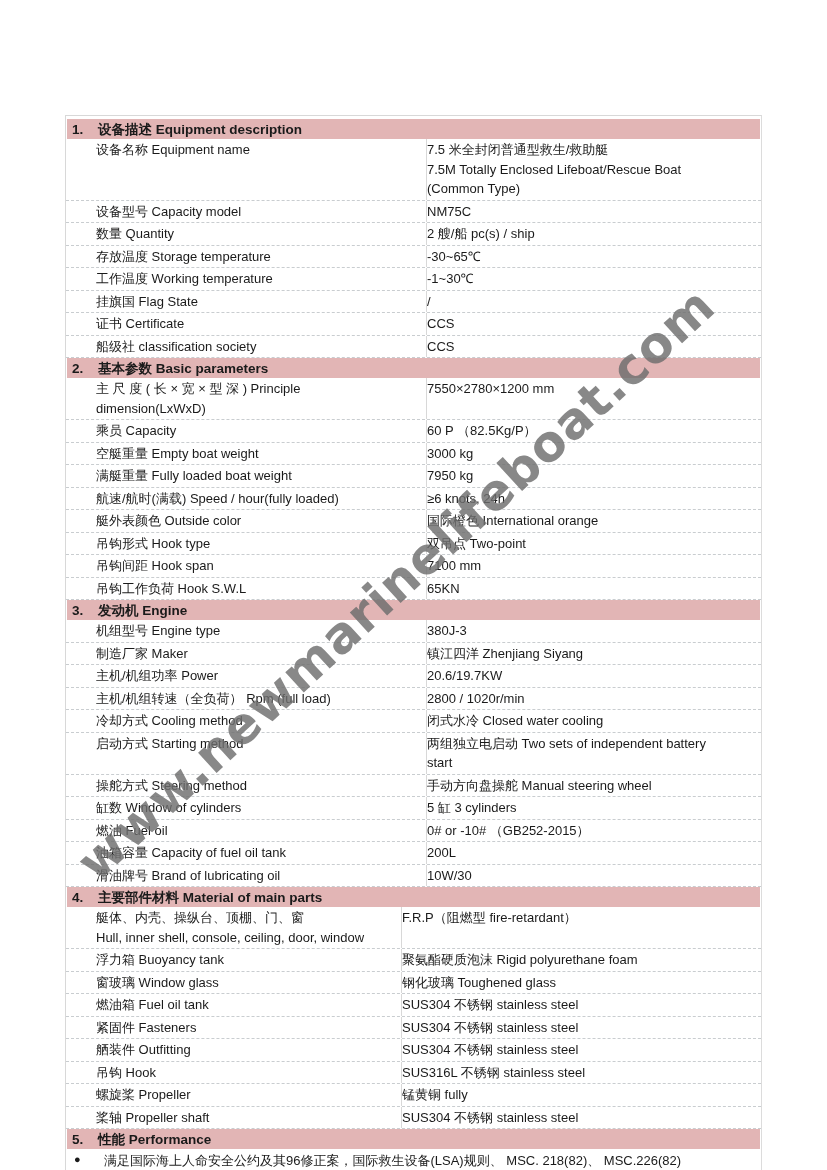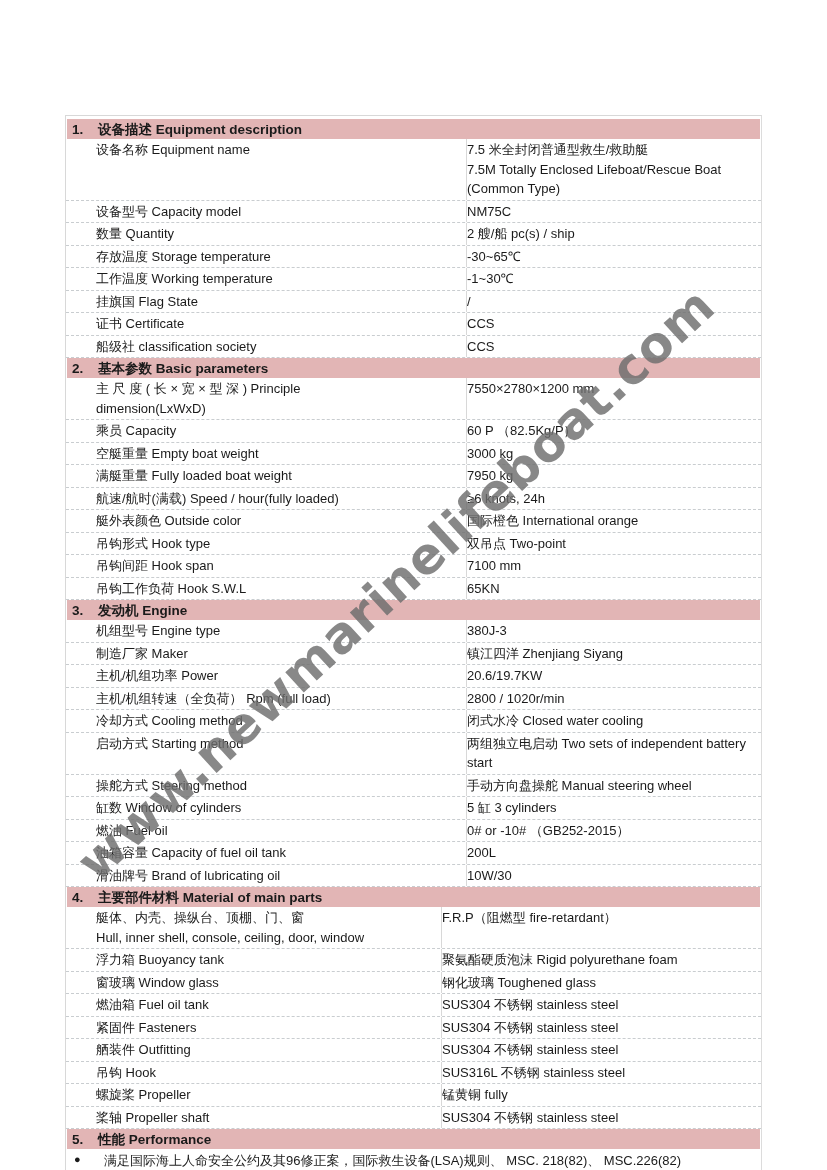--- a/index.html
+++ b/index.html
@@ -12,21 +12,21 @@
     border-top:1px solid #d8d8d8; border-left:1px solid #d8d8d8; border-right:1px solid #dcdcdc;
     padding-top:3px; box-sizing:border-box; background:transparent;
   }
   .sec-header {
     display:flex; align-items:center; background:#e2b5b5;
     font-weight:bold; font-size:13.5px; line-height:19px; height:20px;
     margin:0 1px;
   }
   .sec-num { width:26px; padding-left:5px; flex:0 0 auto; }
   .sec-title { flex:1; }
-  .row { display:flex; border-bottom:1px dashed #c9cdd0; align-items:stretch;gap:40px; }
+  .row { display:flex; border-bottom:1px dashed #c9cdd0; align-items:stretch; }
   .cell { font-size:13px; line-height:19.5px; padding:1px 6px 1px 0; white-space:pre-line; }
   .cell.label { width:360px; padding-left:30px; box-sizing:border-box; flex:0 0 auto; }
   .cell.value { flex:1; border-left:1px solid #d8d8d8; }
   .sec4 .cell.label { width:335px; }
   .note-row { display:flex; border-bottom:1px dashed #c9cdd0; align-items:flex-start; }
   .bullet { width:30px; padding-left:8px; font-size:11px; line-height:21px; flex:0 0 auto; }
   .note-text { flex:1; font-size:13px; line-height:21px; padding:1px 4px 1px 0; }
   .watermark {
     position:absolute; left:396px; top:584px;
     transform:translate(-50%,-50%) rotate(-42.7deg);

